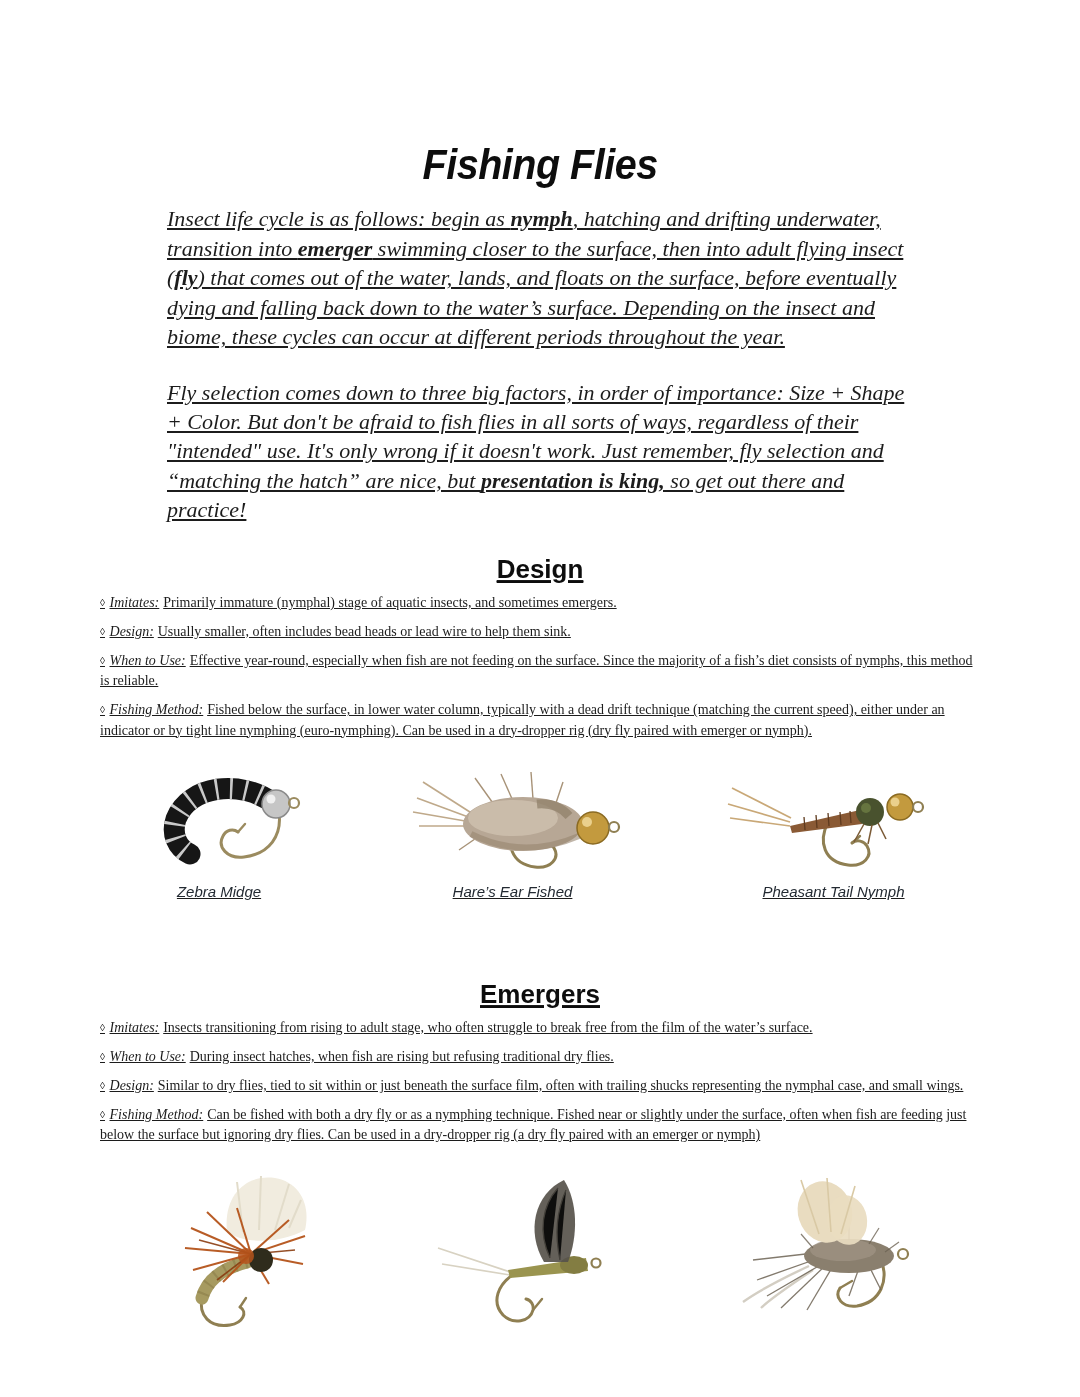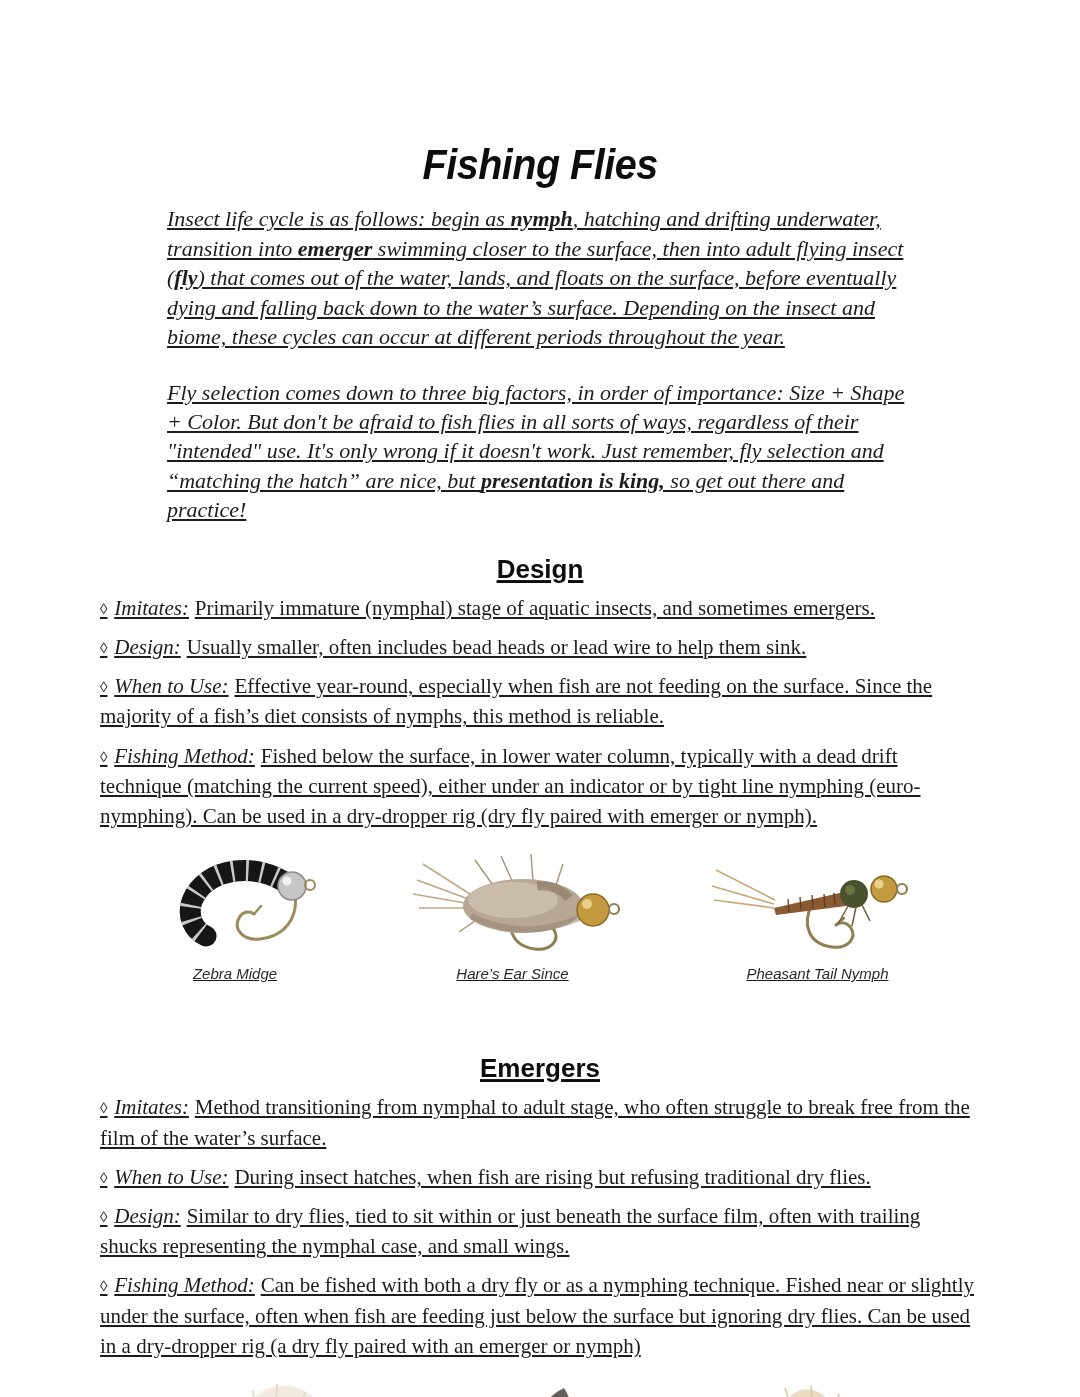--- a/index.html
+++ b/index.html
@@ -49,41 +49,41 @@
     color:#0d0d0d;
     text-decoration:underline;
     text-underline-offset:3px;
     text-decoration-thickness:2px;
   }
   .section-heading.second{margin-top:64px;}
   
   .bullets{
     margin:8px 0 0 100px;
     width:882px;
-    font-size:21px;
+    font-size:14px;
     line-height:1.44;
   }
   .bullet{margin:0 0 9px 0;}
   .b-marker{
     font-size:.72em;
     margin-right:.45em;
     position:relative;top:-1px;
   }
   .b-label{font-style:italic;margin-right:.28em;}
   
   .fly-row{
     display:flex;
     justify-content:center;
     align-items:flex-end;
     gap:54px;
     margin-top:6px;
   }
   .fly-row.emergers{gap:34px;margin-top:4px;}
   .fly-fig{
-    margin:8px;
+    margin:16px;
     display:flex;
     flex-direction:column;
     align-items:center;
   }
   .fly-fig figcaption{
     margin-top:7px;
     font-family:"Liberation Sans",sans-serif;
     font-style:italic;
     font-size:15px;
     color:#232a32;
@@ -150,21 +150,21 @@
 
         <ellipse cx="128" cy="58" rx="60" ry="27" fill="#b7a795"></ellipse>
         <ellipse cx="118" cy="52" rx="45" ry="18" fill="#cec0ae" opacity="0.85"></ellipse>
         <path d="M76 68 Q128 94 184 70" stroke="#97866f" stroke-width="6" fill="none" opacity="0.6"></path>
         <path d="M142 38 Q162 36 174 50" stroke="#8d7d67" stroke-width="9" fill="none" opacity="0.7"></path>
 
         <circle cx="198" cy="62" r="16" fill="#c39a3e" stroke="#8a6a22" stroke-width="1.5"></circle>
         <circle cx="192" cy="56" r="5" fill="#ead08c"></circle>
         <circle cx="219" cy="61" r="5" fill="none" stroke="#8f7f52" stroke-width="2.2"></circle>
       </svg>
-      <figcaption>Hare’s Ear Since</figcaption>
+      <figcaption>Hare’s Ear Fished</figcaption>
     </figure>
 
     <figure class="fly-fig">
       <svg width="235" height="110" viewBox="0 0 235 110">
 
         <path d="M112 56 C102 76 108 96 132 99 C148 101 157 90 151 80 C148 75 141 73 136 77" fill="none" stroke="#8f7f52" stroke-width="3" stroke-linecap="round"></path>
         <path d="M136 77 L144 70" stroke="#8f7f52" stroke-width="2.4" stroke-linecap="round"></path>
 
         <g stroke="#c9a877" stroke-width="1.7">
           <path d="M75 52 L16 22"></path>
@@ -194,21 +194,21 @@
         <circle cx="202" cy="41" r="5" fill="none" stroke="#8f7f52" stroke-width="2.2"></circle>
       </svg>
       <figcaption>Pheasant Tail Nymph</figcaption>
     </figure>
 
   </div>
 
   <h2 class="section-heading second">Emergers</h2>
 
   <div class="bullets">
-    <p class="bullet"><span class="b-marker">◊</span><span class="b-label">Imitates:</span><span>Method transitioning from nymphal to adult stage, who often struggle to break free from the film of the water’s surface.</span></p>
+    <p class="bullet"><span class="b-marker">◊</span><span class="b-label">Imitates:</span><span>Insects transitioning from rising to adult stage, who often struggle to break free from the film of the water’s surface.</span></p>
     <p class="bullet"><span class="b-marker">◊</span><span class="b-label">When to Use:</span><span>During insect hatches, when fish are rising but refusing traditional dry flies.</span></p>
     <p class="bullet"><span class="b-marker">◊</span><span class="b-label">Design:</span><span>Similar to dry flies, tied to sit within or just beneath the surface film, often with trailing shucks representing the nymphal case, and small wings.</span></p>
     <p class="bullet"><span class="b-marker">◊</span><span class="b-label">Fishing Method:</span><span>Can be fished with both a dry fly or as a nymphing technique. Fished near or slightly under the surface, often when fish are feeding just below the surface but ignoring dry flies. Can be used in a dry-dropper rig (a dry fly paired with an emerger or nymph)</span></p>
   </div>
 
   <div class="fly-row emergers">
 
     <figure class="fly-fig">
       <svg width="215" height="160" viewBox="0 0 215 160">
 

